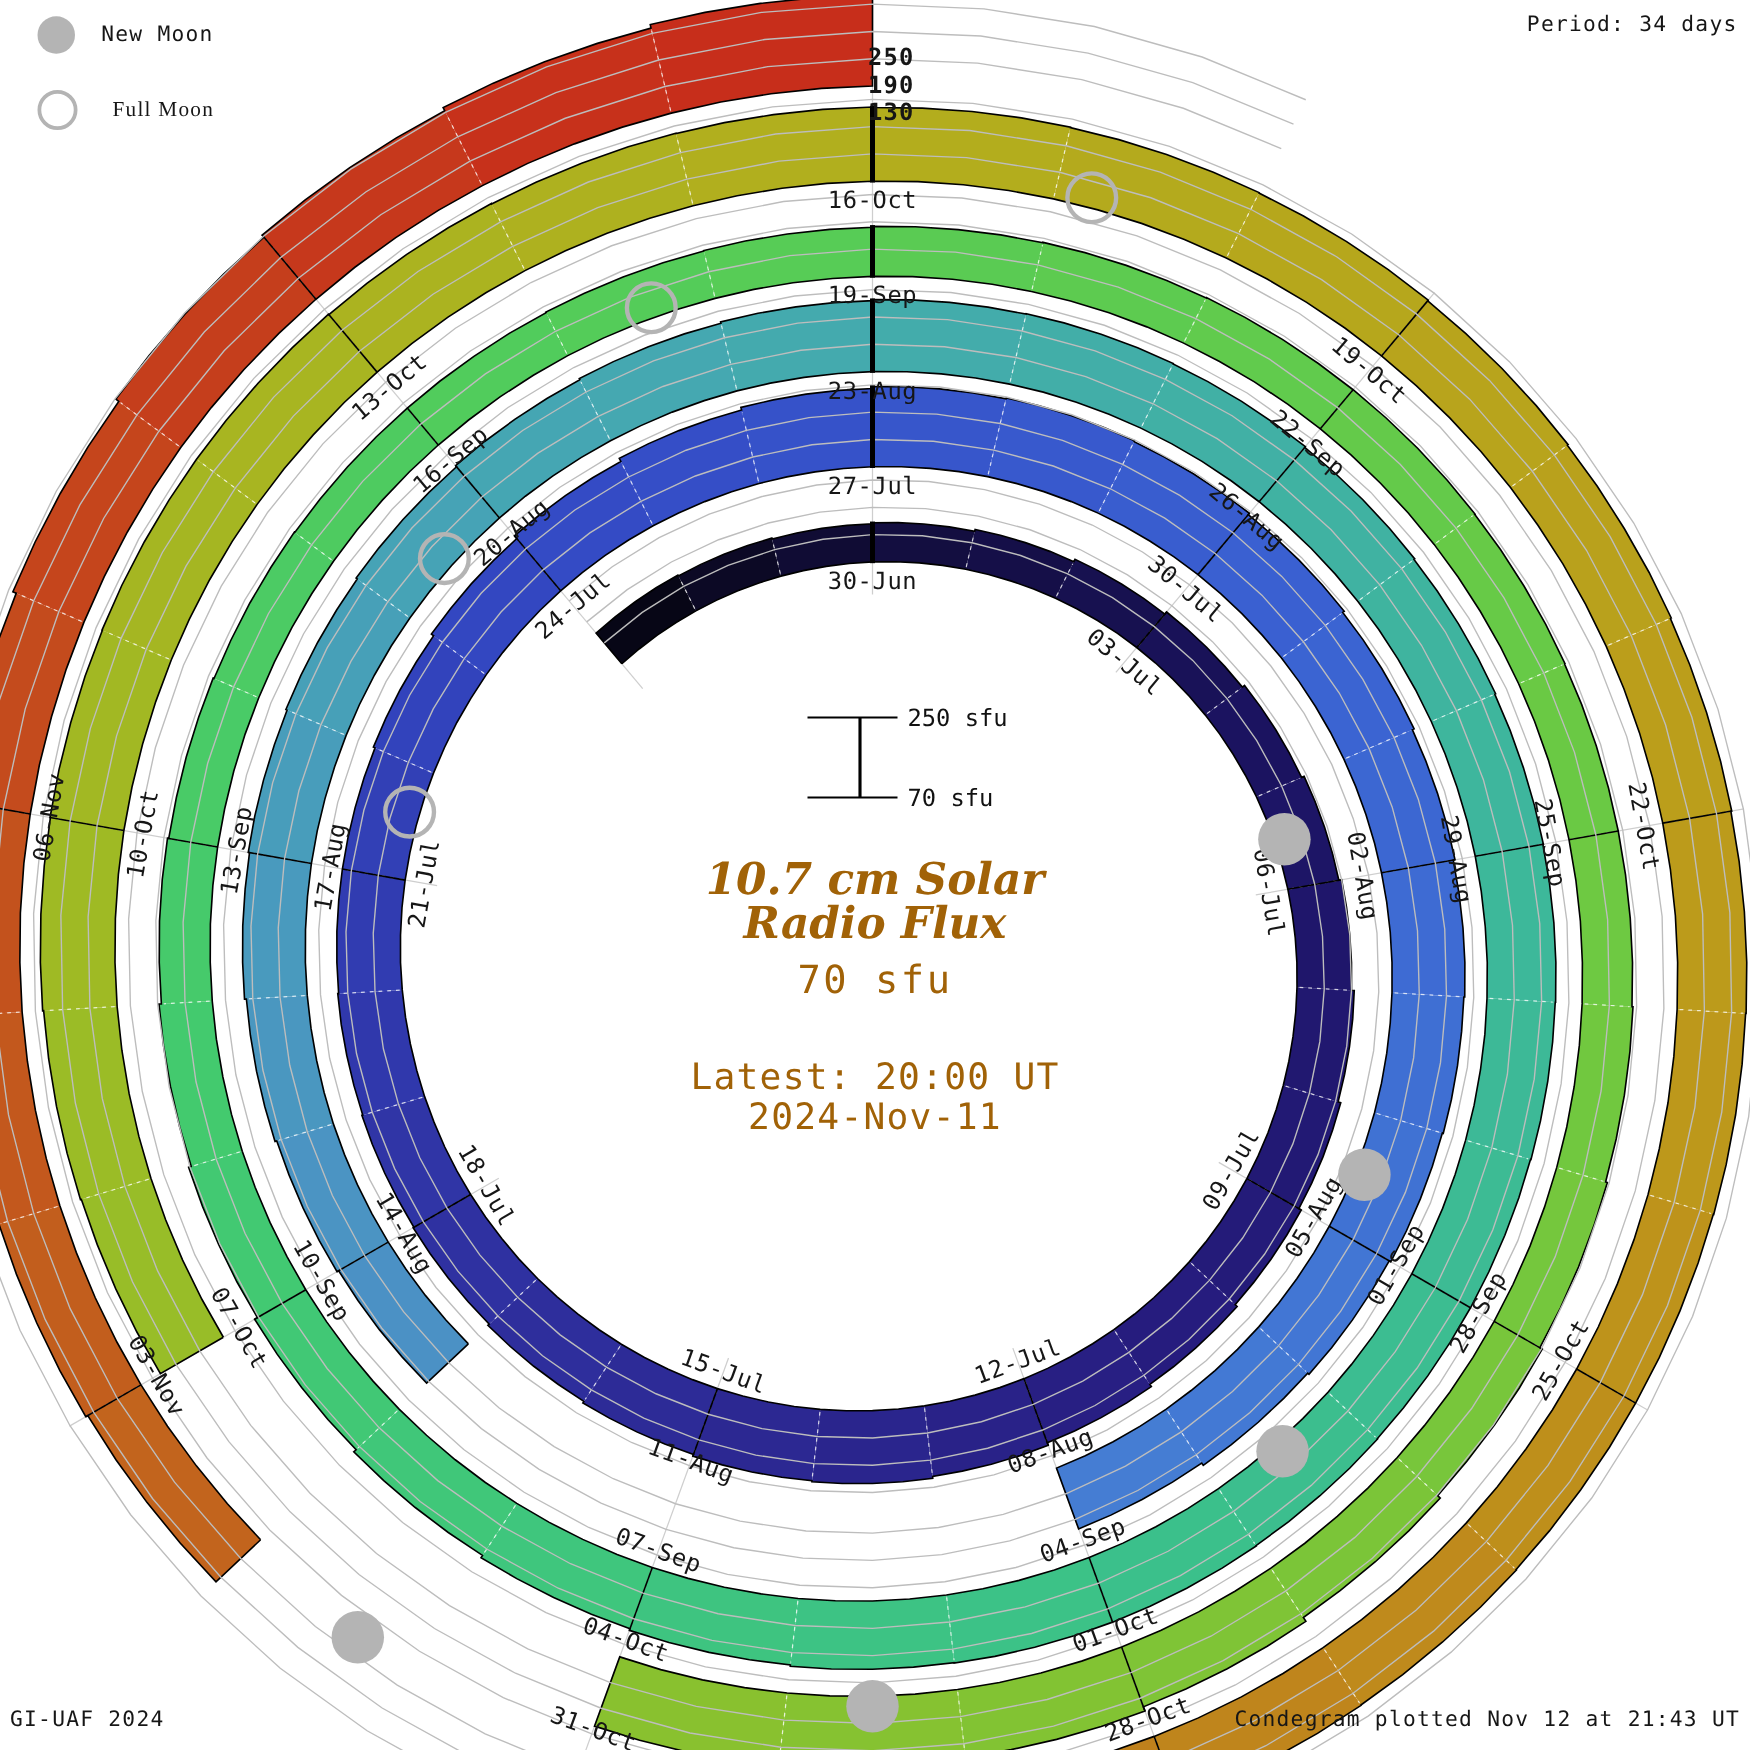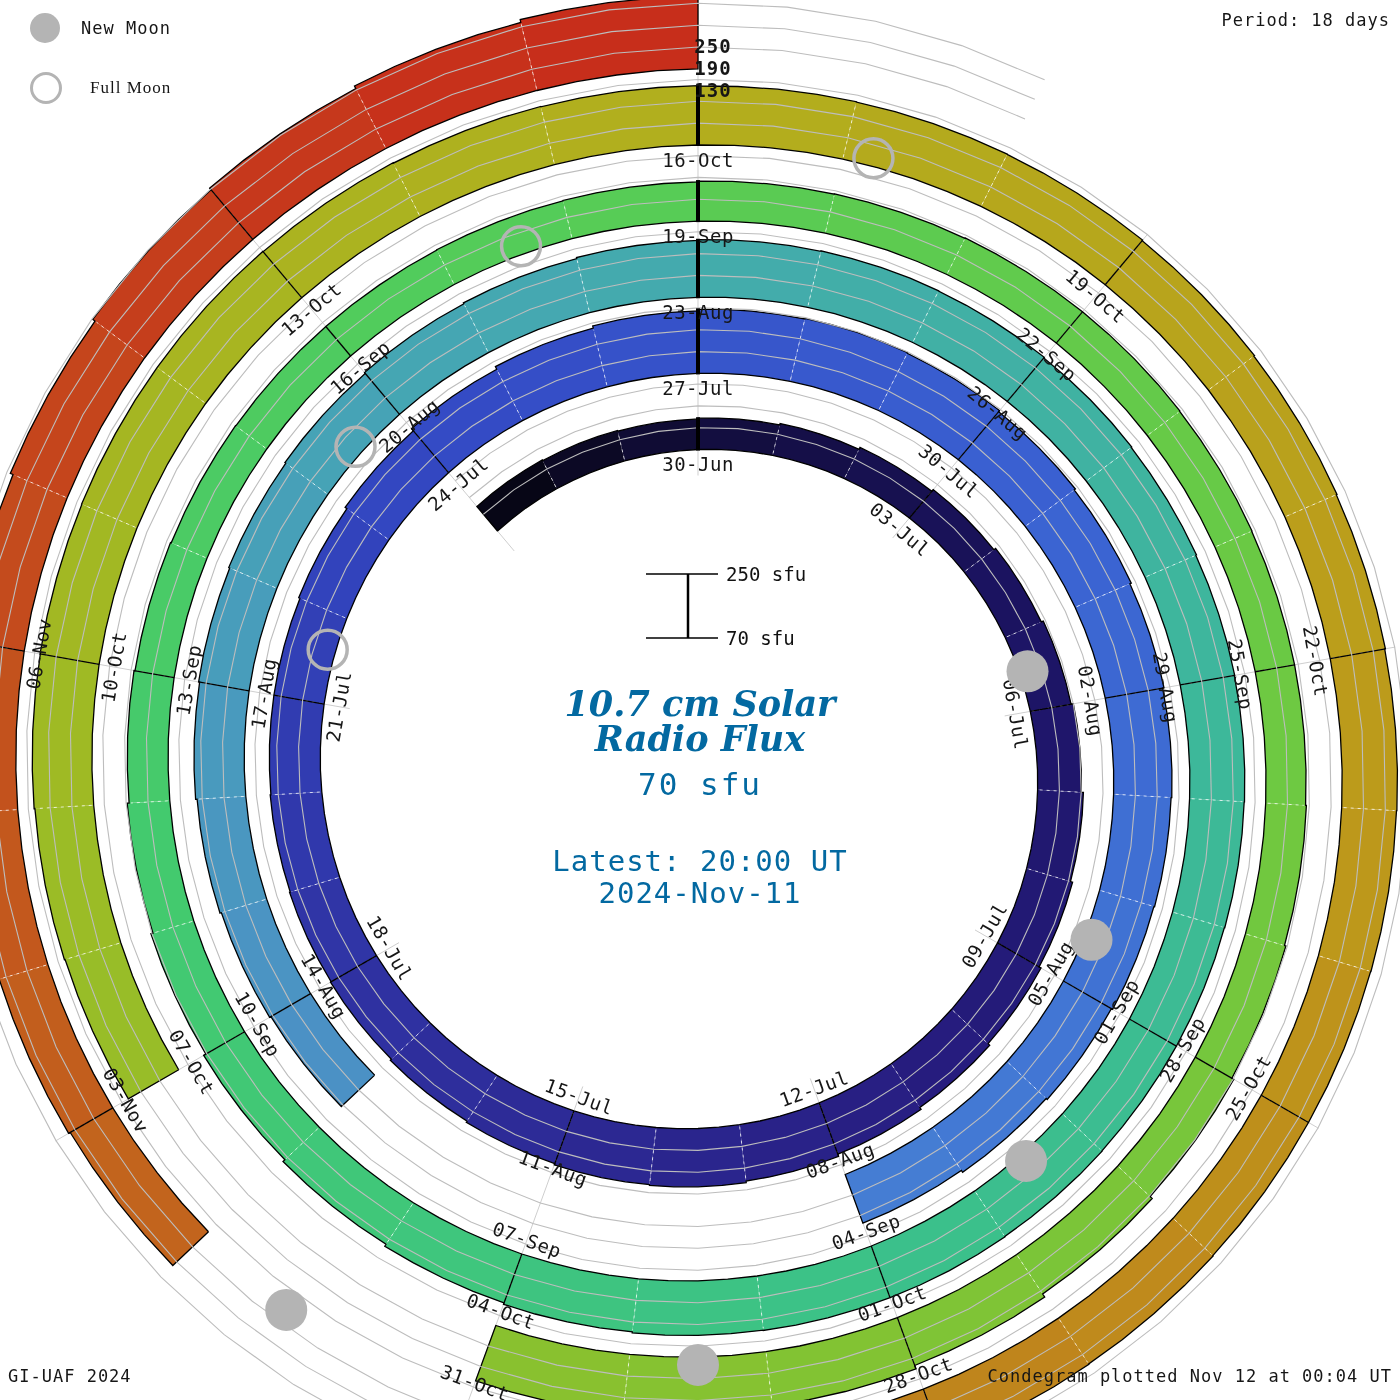--- a/index.html
+++ b/index.html
@@ -7,21 +7,21 @@
        font-family:"DejaVu Sans Mono", monospace;color:#161616;}
   #spiral-svg{position:absolute;left:0;top:0;}
   .abs{position:absolute;}
   .legend-row{position:absolute;display:flex;align-items:center;gap:28px;}
   .moon-dot{width:30px;height:30px;border-radius:50%;}
   .moon-dot.filled{background:#b4b4b4;}
   .moon-dot.open{background:#ffffff;border:3px solid #b4b4b4;width:26px;height:26px;}
   .legend-label{font-size:17px;letter-spacing:1px;}
   .small-txt{font-size:17px;letter-spacing:1px;white-space:nowrap;}
   .radial-lbl{position:absolute;font-size:19px;font-weight:700;letter-spacing:1px;transform:translateX(-50%);}
-  #center-block{position:absolute;left:0;top:686px;width:1400px;text-align:center;color:#0369a1;pointer-events:none;}
+  #center-block{position:absolute;left:0;top:686px;width:1400px;text-align:center;color:#a16207;pointer-events:none;}
   .c-title{font-family:"DejaVu Serif", serif;font-style:italic;font-weight:700;font-size:35px;line-height:1.0;}
   .c-sfu{font-size:31px;margin-top:10px;letter-spacing:2px;}
   .c-latest{font-size:29px;line-height:1.1;margin-top:44px;letter-spacing:1px;}
 </style>
 </head>
 <body>
 
 <div id="fig">
 
   <svg id="spiral-svg" width="1400" height="1400" viewBox="0 0 1400 1400">
@@ -415,29 +415,29 @@
 
   <div class="legend-row" style="left:30px;top:13px;gap:21px;">
     <div class="moon-dot filled"></div>
     <div class="legend-label">New Moon</div>
   </div>
   <div class="legend-row" style="left:30px;top:72px;font-family:Liberation Serif, serif;">
     <div class="moon-dot open"></div>
     <div class="legend-label">Full Moon</div>
   </div>
 
-  <div class="abs small-txt" style="right:10px;top:10px;">Period: 18 days</div>
+  <div class="abs small-txt" style="right:10px;top:10px;">Period: 34 days</div>
 
   <div class="radial-lbl" style="left:713px;top:35px;">250</div>
   <div class="radial-lbl" style="left:713px;top:57px;text-align:center;">190</div>
   <div class="radial-lbl" style="left:713px;top:79px;">130</div>
 
   <div id="center-block">
     <div class="c-title">10.7 cm Solar</div>
     <div class="c-title">Radio Flux</div>
     <div class="c-sfu">70 sfu</div>
     <div class="c-latest">Latest: 20:00 UT</div>
     <div class="c-latest" style="margin-top:0;">2024-Nov-11</div>
   </div>
 
   <div class="abs small-txt" style="left:8px;top:1366px;">GI-UAF 2024</div>
-  <div class="abs small-txt" style="right:8px;top:1366px;">Condegram plotted Nov 12 at 00:04 UT</div>
+  <div class="abs small-txt" style="right:8px;top:1366px;">Condegram plotted Nov 12 at 21:43 UT</div>
 </div>
 
 </body></html>

